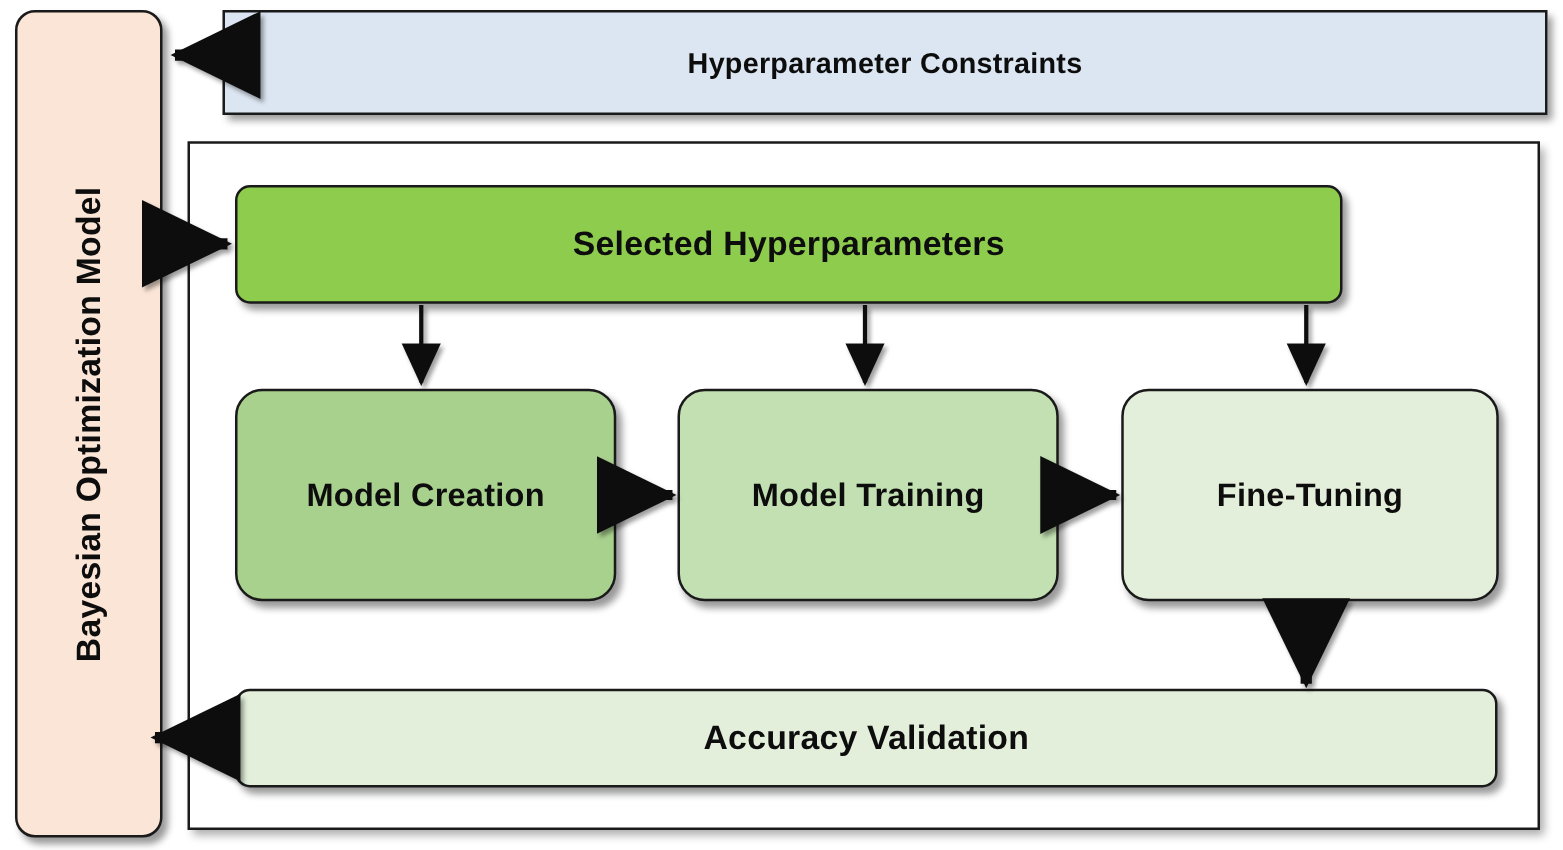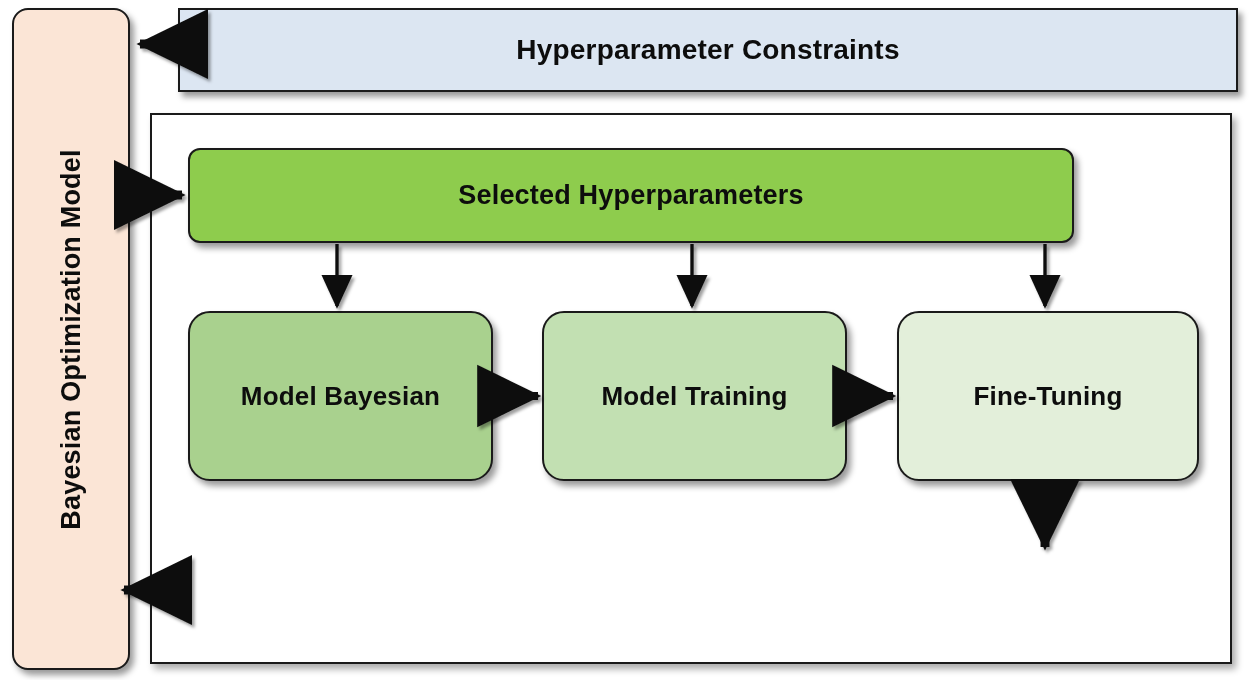--- a/index.html
+++ b/index.html
@@ -50,21 +50,21 @@
   }
 
   
   #constraints-box {
     left: 178px;
     top: 8px;
     width: 1060px;
     height: 84px;
     border-radius: 0px;
     background: #dce6f2;
-    font-size: 28px;
+    font-size: 23px;
     text-align: center;
   }
 
   
   #pipeline-frame {
     position: absolute;
     left: 150px;
     top: 113px;
     width: 1082px;
     height: 551px;
@@ -142,31 +142,34 @@
 
   <div class="node" id="constraints-box" style="background: rgb(220, 230, 242);">
     <span>Hyperparameter Constraints</span>
   </div>
 
   <div class="node" id="selected-box" style="background: rgb(142, 204, 77);">
     <span>Selected Hyperparameters</span>
   </div>
 
   <div class="node stage" id="stage-creation" style="background: rgb(169, 209, 142);">
-    <span>Model Bayesian</span>
+    <span>Model Creation</span>
   </div>
 
   <div class="node stage" id="stage-training" style="background: rgb(194, 224, 178);">
     <span>Model Training</span>
   </div>
 
   <div class="node stage" id="stage-finetune" style="background: rgb(227, 239, 218);">
     <span>Fine-Tuning</span>
   </div>
 
+  <div class="node" id="accuracy-box" style="background: rgb(227, 239, 218);">
+    <span>Accuracy  Validation</span>
+  </div>
 
   <svg id="wires" viewBox="0 0 1250 680" xmlns="http://www.w3.org/2000/svg">
     <defs>
       <marker id="ah-thick" markerWidth="9" markerHeight="9" refX="7.6" refY="4.5" orient="auto" markerUnits="strokeWidth">
         <path d="M0,0.6 L8,4.5 L0,8.4 Z" fill="#111111"></path>
       </marker>
       <marker id="ah-thin" markerWidth="11" markerHeight="11" refX="9.2" refY="5.5" orient="auto" markerUnits="strokeWidth">
         <path d="M0,0.9 L10,5.5 L0,10.1 Z" fill="#111111"></path>
       </marker>
       <filter id="wire-shadow" x="-30%" y="-30%" width="180%" height="190%">

